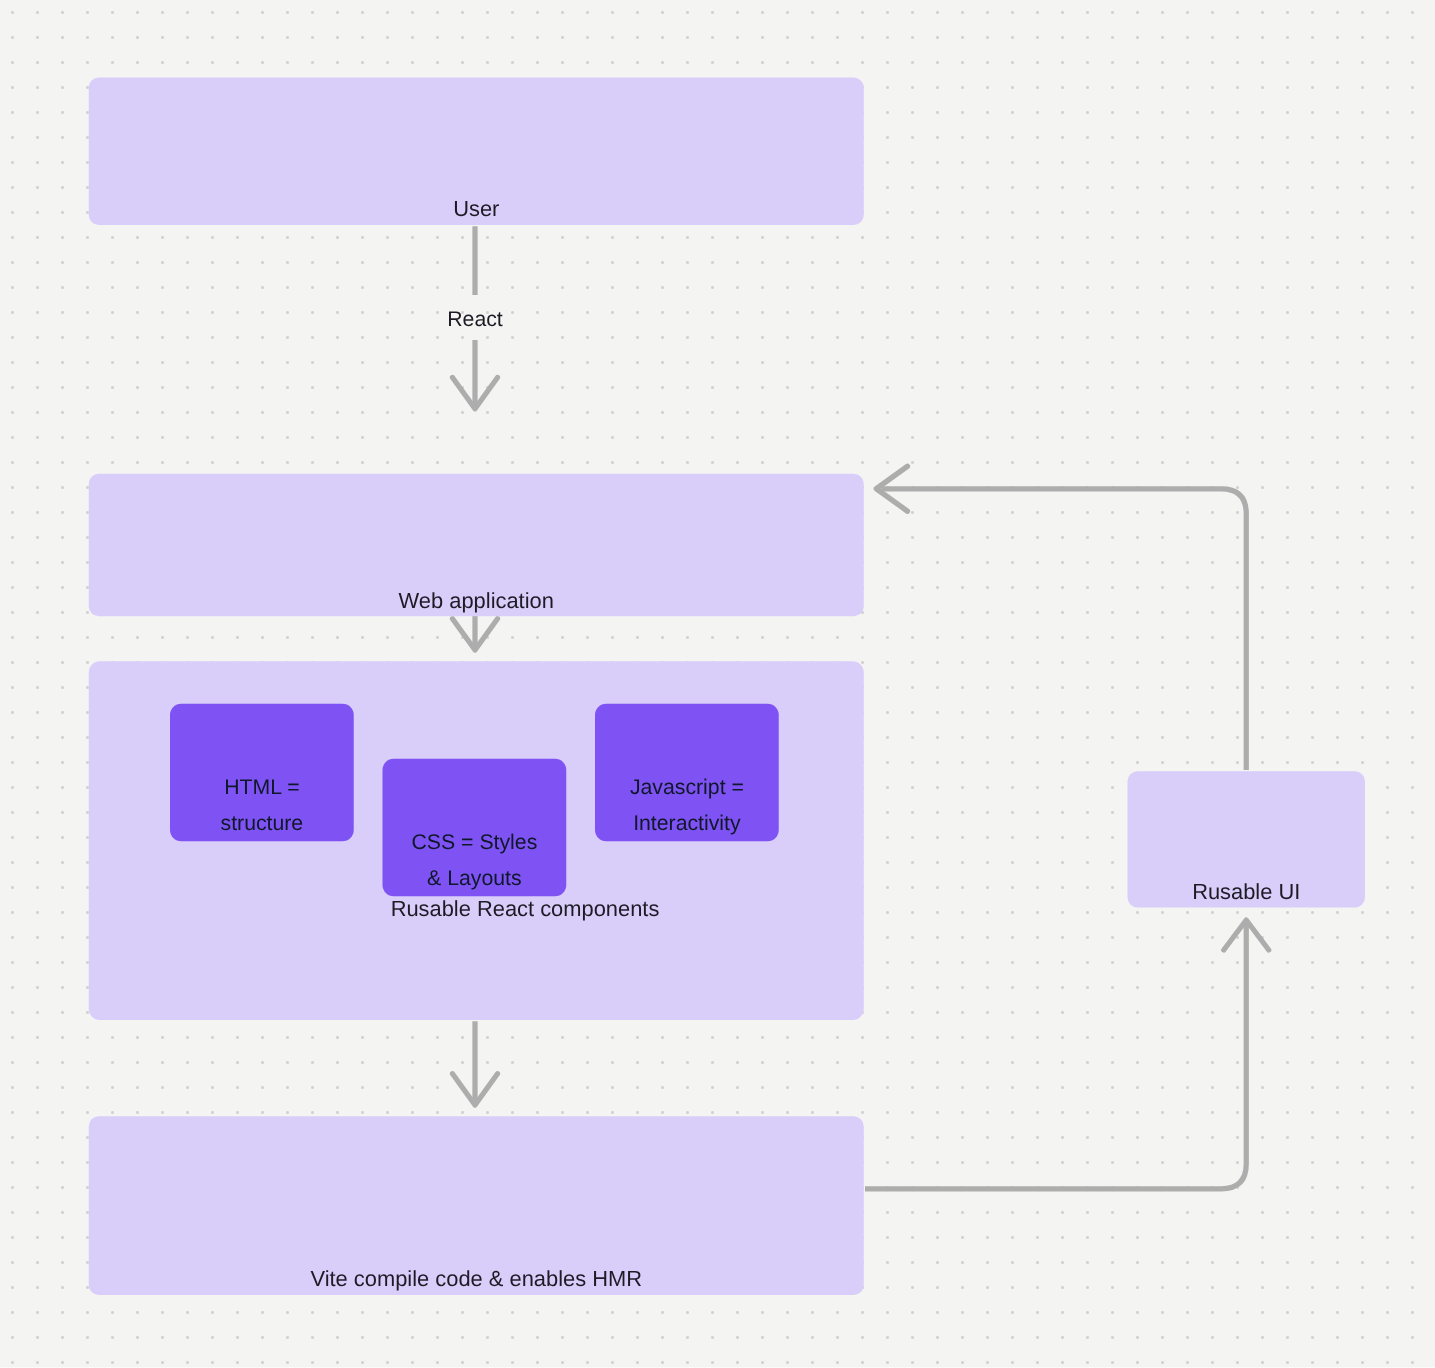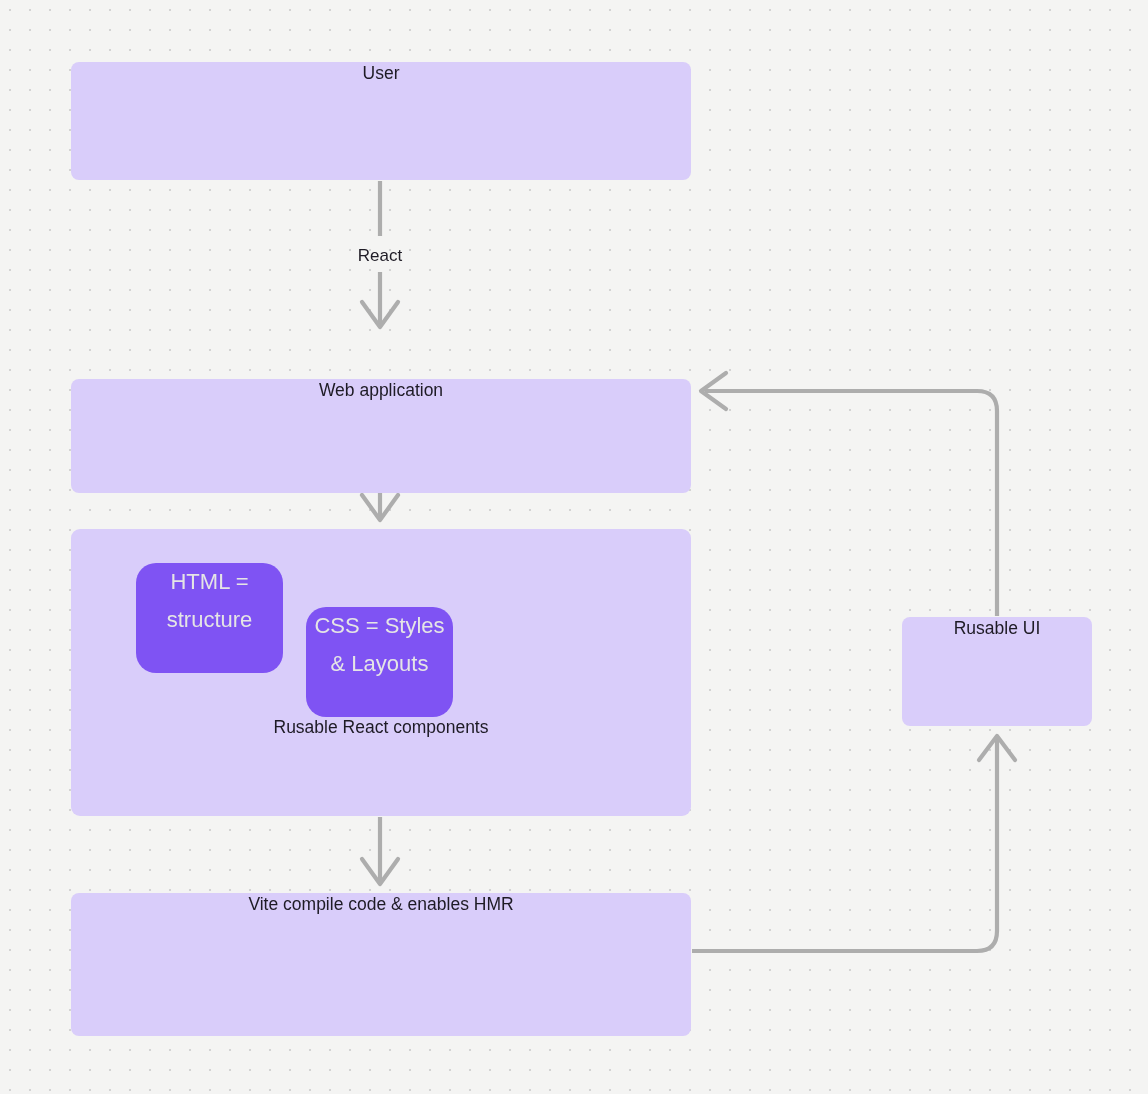--- a/index.html
+++ b/index.html
@@ -17,56 +17,57 @@
     background-size: 20px 20px;
     background-position: 0px 0px;
     overflow: hidden;
     font-family: "Liberation Sans", sans-serif;
     -webkit-font-smoothing: antialiased;
   }
   .node {
     position: absolute;
     box-sizing: border-box;
     display: flex;
-    align-items: flex-start;
+    align-items: flex-end;
     justify-content: center;
     text-align: center;
     border-radius: 8px;
   }
   .node-lav {
     background: #d9cdfa;
     color: #1e1b25;
     font-size: 17.5px;
     line-height: 1.35;
   }
   .node-deep {
     background: #7f53f3;
-    color: #e5e5e5;
-    font-size: 22px;
+    color: #0f172a;
+    font-size: 17px;
     line-height: 1.72;
-    border-radius: 20px;
+    border-radius: 9px;
   }
   #node-user        { left: 71px;  top: 62px;  width: 620px; height: 118px; }
   #node-webapp      { left: 71px;  top: 335px; width: 620px; height: 114px; margin-top: 44px; }
   #node-components  { left: 71px;  top: 529px; width: 620px; height: 287px; border-radius: 9px; }
   #node-vite        { left: 71px;  top: 893px; width: 620px; height: 143px; }
   #node-render      { left: 902px; top: 617px; width: 190px; height: 109px; }
 
   #node-html { left: 136px; top: 563px; width: 147px; height: 110px; }
   #node-css  { left: 306px; top: 563px; width: 147px; height: 110px; margin-top: 44px; }
   #node-js   { left: 476px; top: 563px; width: 147px; height: 110px; }
 
   .comp-caption {
     position: absolute;
     left: 71px;
     top: 717px;
     width: 620px;
     text-align: center;
     font-size: 17.5px;
     color: #1e1b25;
+    padding-left: 39px;
   }
 
   #edges {
     position: absolute;
     left: 0; top: 0;
     width: 1148px;
     height: 1094px;
     pointer-events: none;
   }
 
@@ -138,20 +139,26 @@
     </span>
   </div>
 
   <div class="node node-deep" id="node-css">
     <span>
       <span>CSS = Styles</span><br>
       <span>&amp; Layouts</span>
     </span>
   </div>
 
+  <div class="node node-deep" id="node-js">
+    <span>
+      <span>Javascript =</span><br>
+      <span>Interactivity</span>
+    </span>
+  </div>
 
   <div class="comp-caption">Rusable React components</div>
 
   <div class="node node-lav" id="node-vite">
     <span>Vite compile code &amp; enables HMR</span>
   </div>
 
   <div class="node node-lav" id="node-render">
     <span>Rusable UI</span>
   </div>

